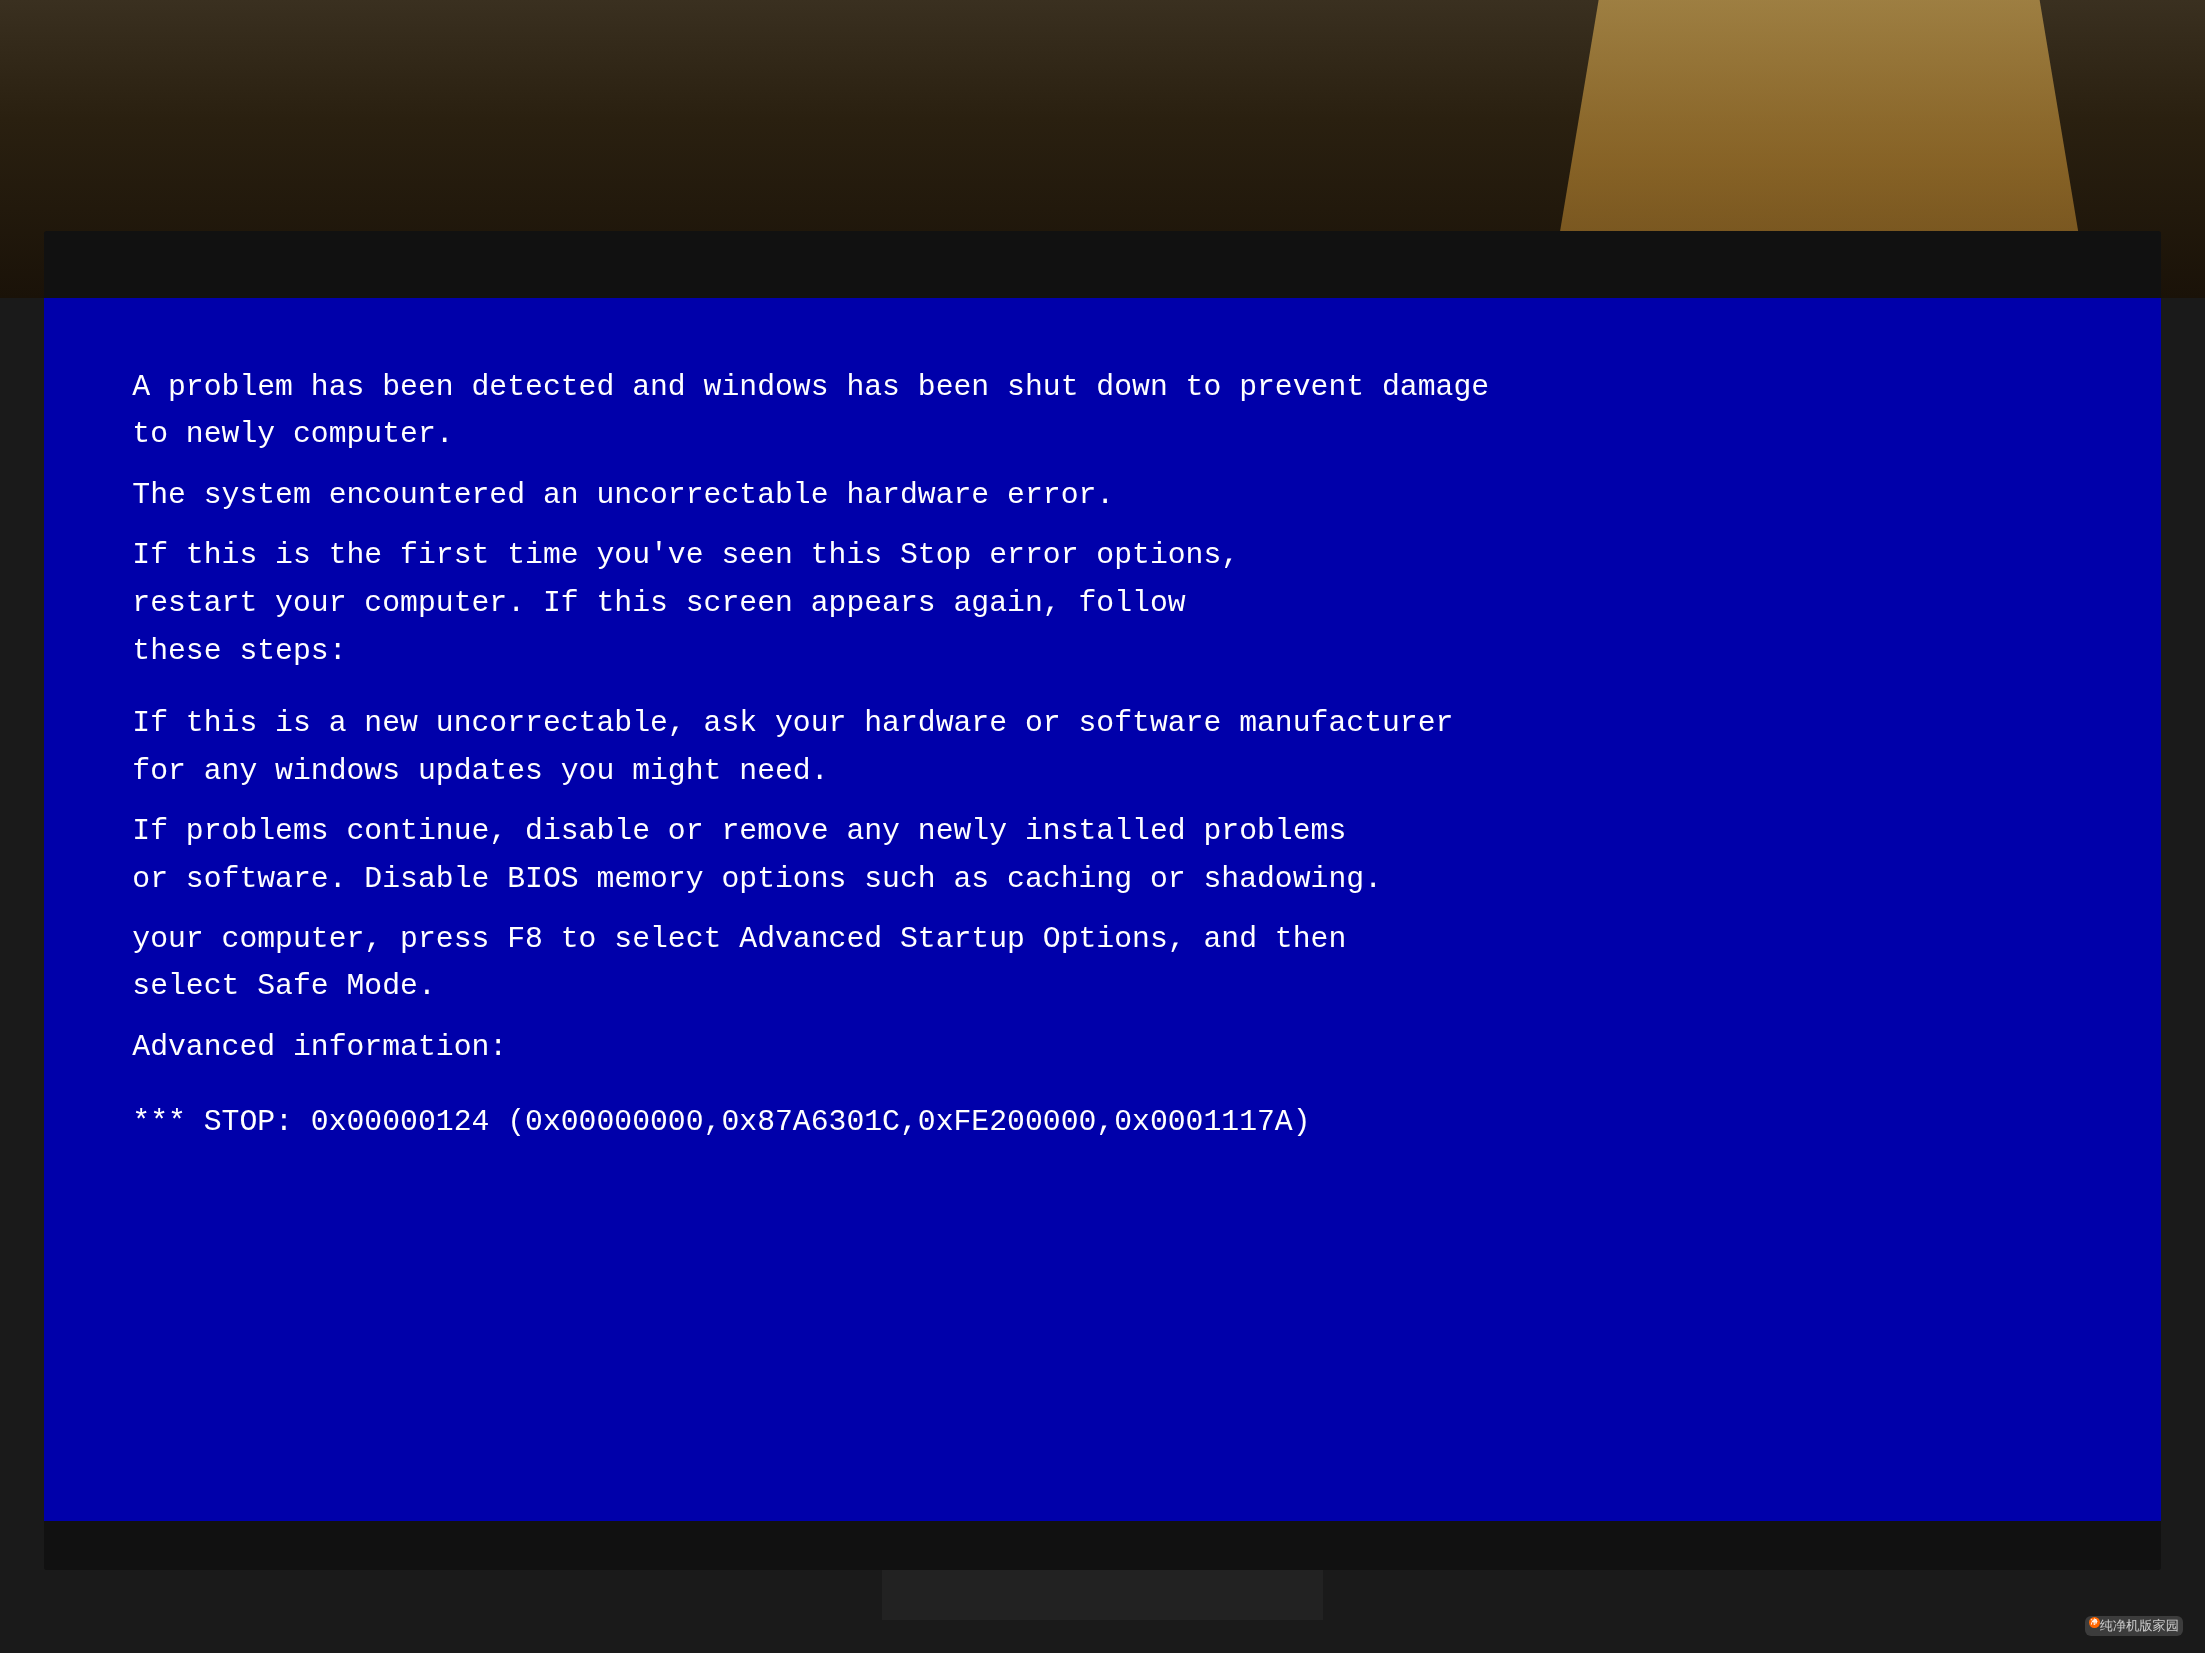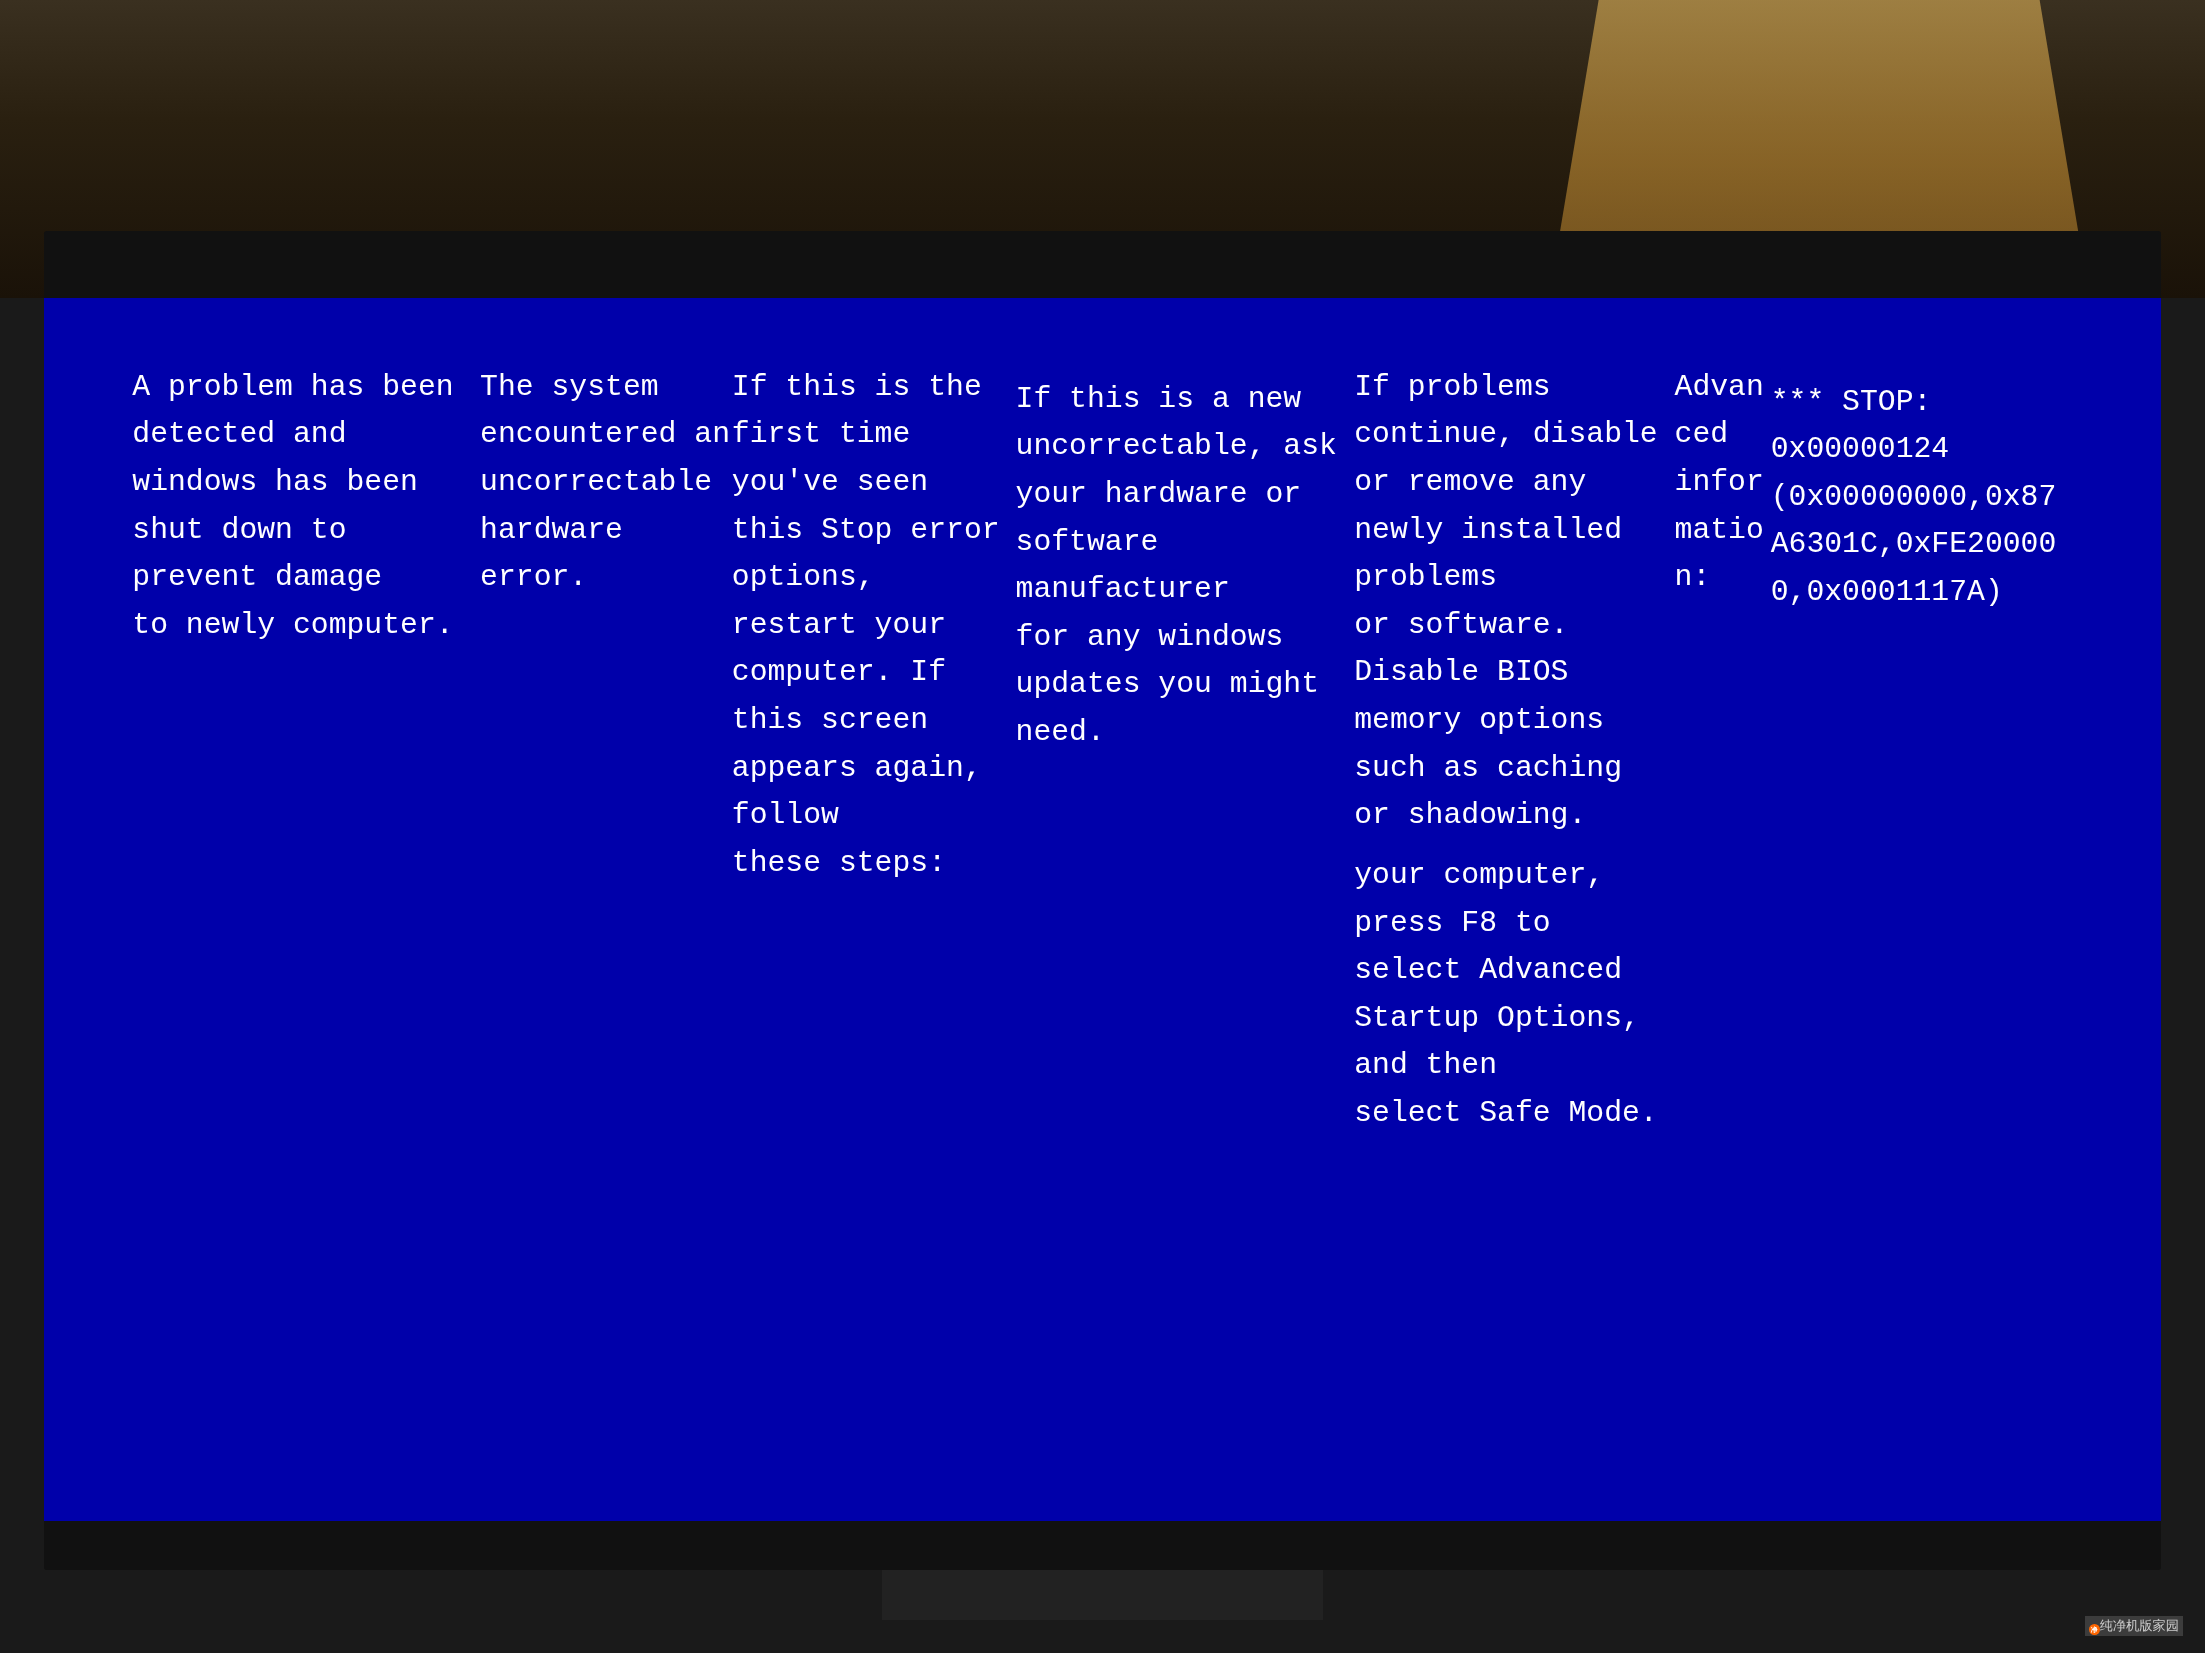--- a/index.html
+++ b/index.html
@@ -67,20 +67,21 @@
     
     .bsod-screen {
       position: absolute;
       top: 18%;
       left: 2%;
       right: 2%;
       bottom: 8%;
       background: #0000aa;
       z-index: 4;
       display: flex;
+      flex-direction: column;
       justify-content: flex-start;
       padding: 3% 4%;
       font-family: 'Courier New', Courier, monospace;
     }
 
     .bsod-text {
       color: #ffffff;
       font-size: 1.35vw;
       line-height: 1.6;
       white-space: pre-wrap;
@@ -120,24 +121,24 @@
       z-index: 3;
     }
 
     
     .watermark {
       position: absolute;
       bottom: 1%;
       right: 1%;
       z-index: 10;
       display: flex;
-      align-items: flex-end;
+      align-items: flex-start;
       gap: 0;
       background: rgba(255,255,255,0.15);
-      border-radius: 0;
+      border-radius: 6px;
       padding: 1.4px 4px;
     }
 
     .watermark-icon {
       width: 10.8px;
       height: 10.8px;
       background: #ff6600;
       border-radius: 50%;
       display: flex;
       align-items: center;

